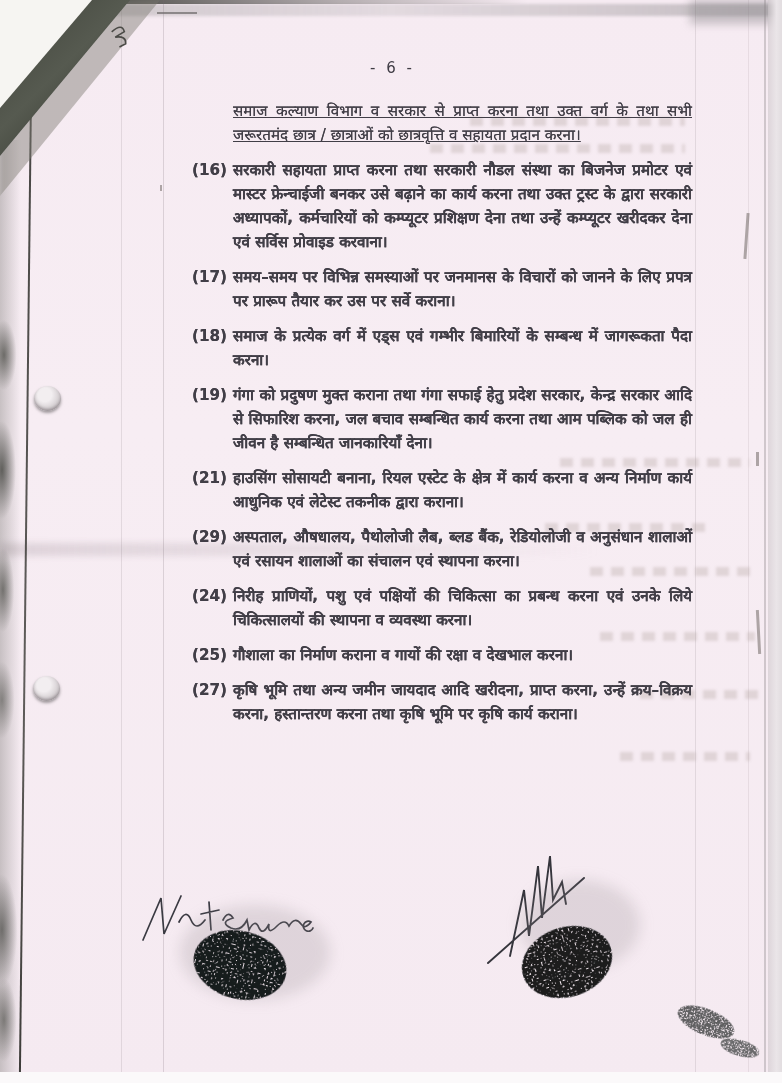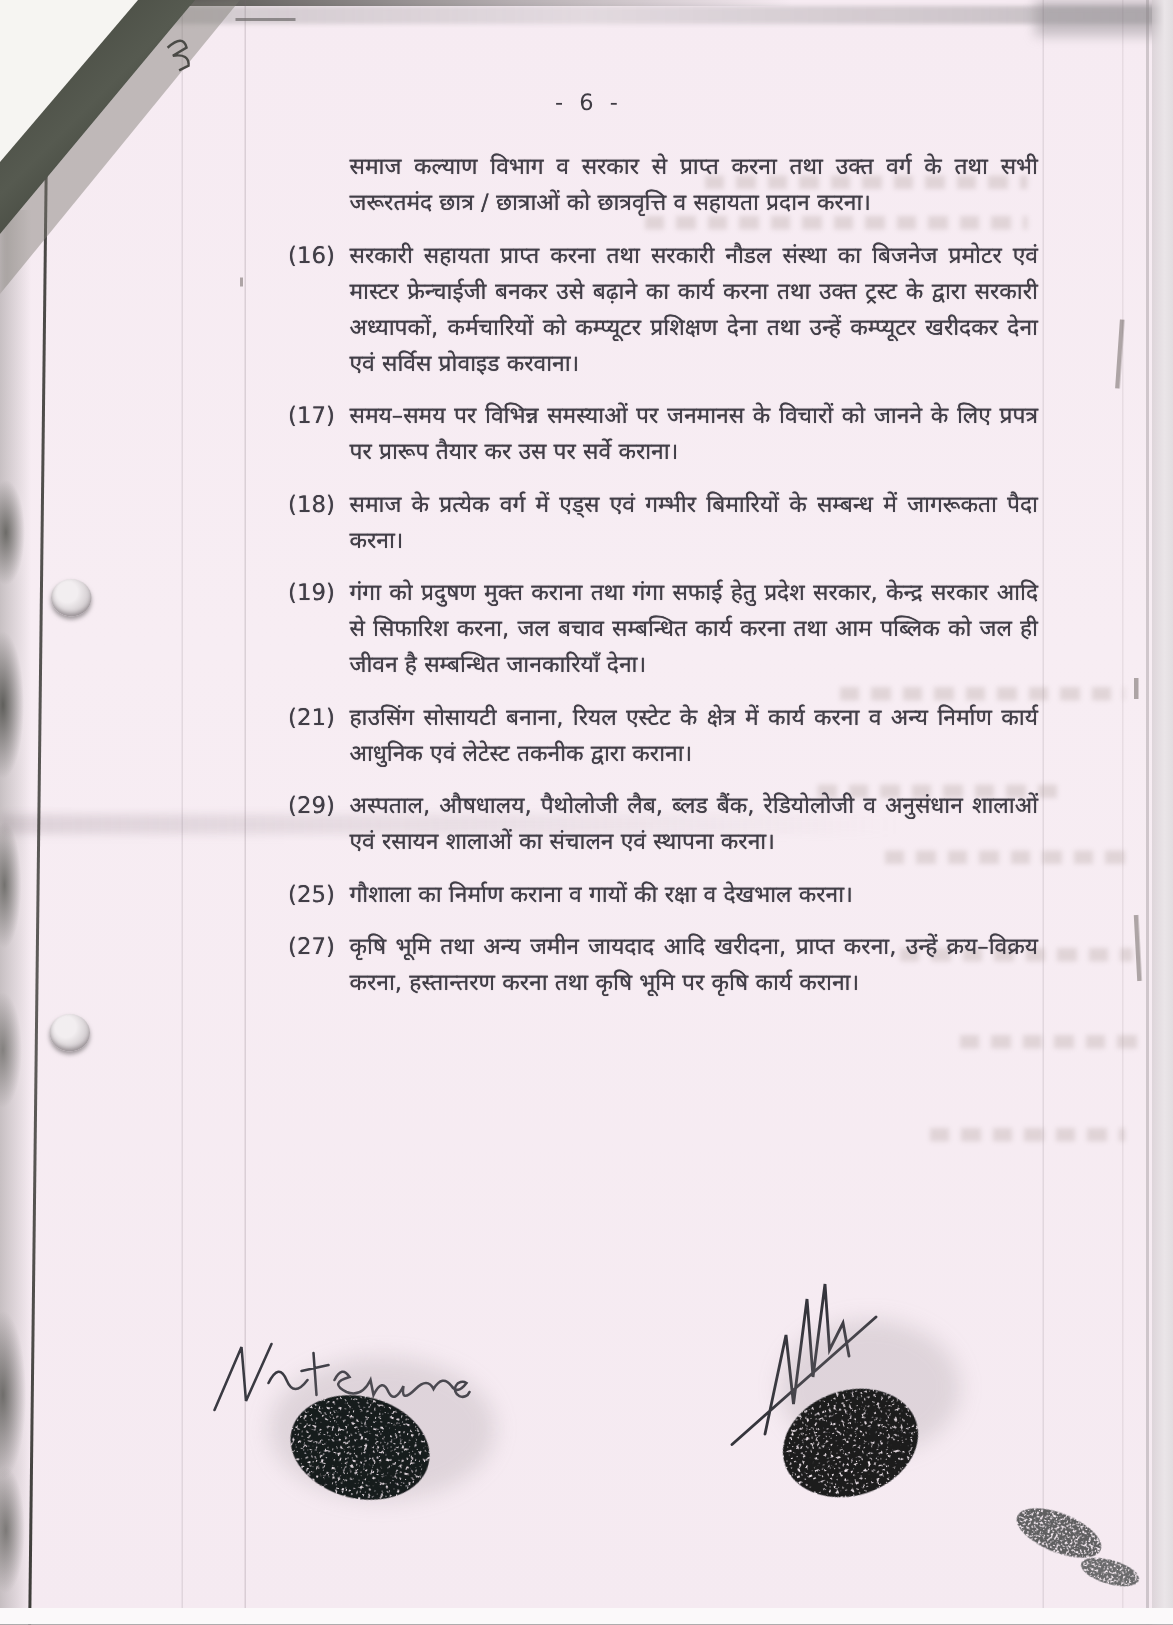--- a/index.html
+++ b/index.html
@@ -51,22 +51,22 @@
     background:radial-gradient(circle at 40% 35%,#f2eef0 30%,#cfc9cc 70%,#a9a2a6);
     box-shadow:0 2px 3px rgba(90,85,88,.55), inset 0 -2px 3px rgba(120,112,116,.6);}
   .eyelet.e1{left:34px;top:386px;} .eyelet.e2{left:33px;top:676px;}
   .ghost{position:absolute;height:9px;opacity:.30;filter:blur(1.6px);
     background:repeating-linear-gradient(90deg,rgba(148,130,122,.75) 0 13px,rgba(148,130,122,0) 13px 21px);}
   .mark{position:absolute;background:rgba(100,92,88,.5);filter:blur(.3px);}
   
   .pageno{position:absolute;left:370px;top:59px;font-size:15px;letter-spacing:3px;color:#3f3c44;}
   .content{position:absolute;left:192px;top:99px;width:500px;font-size:15.2px;line-height:24px;
     text-shadow:0 0 .45px rgba(60,56,64,.85);}
-  .intro{margin:0 14px 0 41px;width:459px;text-align:justify;}
-  .clause{display:flex;margin-top:11px;}
+  .intro{margin:0 14px 0 41px;width:459px;text-align:justify;text-decoration:underline;}
+  .clause{display:flex;margin-top:11px;font-weight:bold;}
   .clause .num{flex:0 0 41px;}
   .clause .txt{flex:1;text-align:justify;}
   
   .sig{position:absolute;}
   .smudge-halo{position:absolute;border-radius:50%;background:rgba(140,133,138,.22);filter:blur(7px);}
 </style>
 </head>
 <body>
 
 <div class="page">
@@ -139,20 +139,24 @@
       <span class="num">(21)</span>
       <span class="txt">हाउसिंग सोसायटी बनाना, रियल एस्टेट के क्षेत्र में कार्य करना व अन्य निर्माण कार्य आधुनिक एवं लेटेस्ट तकनीक द्वारा कराना।</span>
     </div>
 
     <div class="clause">
       <span class="num">(29)</span>
       <span class="txt">अस्पताल, औषधालय, पैथोलोजी लैब, ब्लड बैंक, रेडियोलोजी व अनुसंधान शालाओं एवं रसायन शालाओं का संचालन एवं स्थापना करना।</span>
     </div>
 
 
+    <div class="clause">
+      <span class="num">(24)</span>
+      <span class="txt">निरीह प्राणियों, पशु एवं पक्षियों की चिकित्सा का प्रबन्ध करना एवं उनके लिये चिकित्सालयों की स्थापना व व्यवस्था करना।</span>
+    </div>
 
     <div class="clause">
       <span class="num">(25)</span>
       <span class="txt">गौशाला का निर्माण कराना व गायों की रक्षा व देखभाल करना।</span>
     </div>
 
 
     <div class="clause">
       <span class="num">(27)</span>
       <span class="txt">कृषि भूमि तथा अन्य जमीन जायदाद आदि खरीदना, प्राप्त करना, उन्हें क्रय–विक्रय करना, हस्तान्तरण करना तथा कृषि भूमि पर कृषि कार्य कराना।</span>

